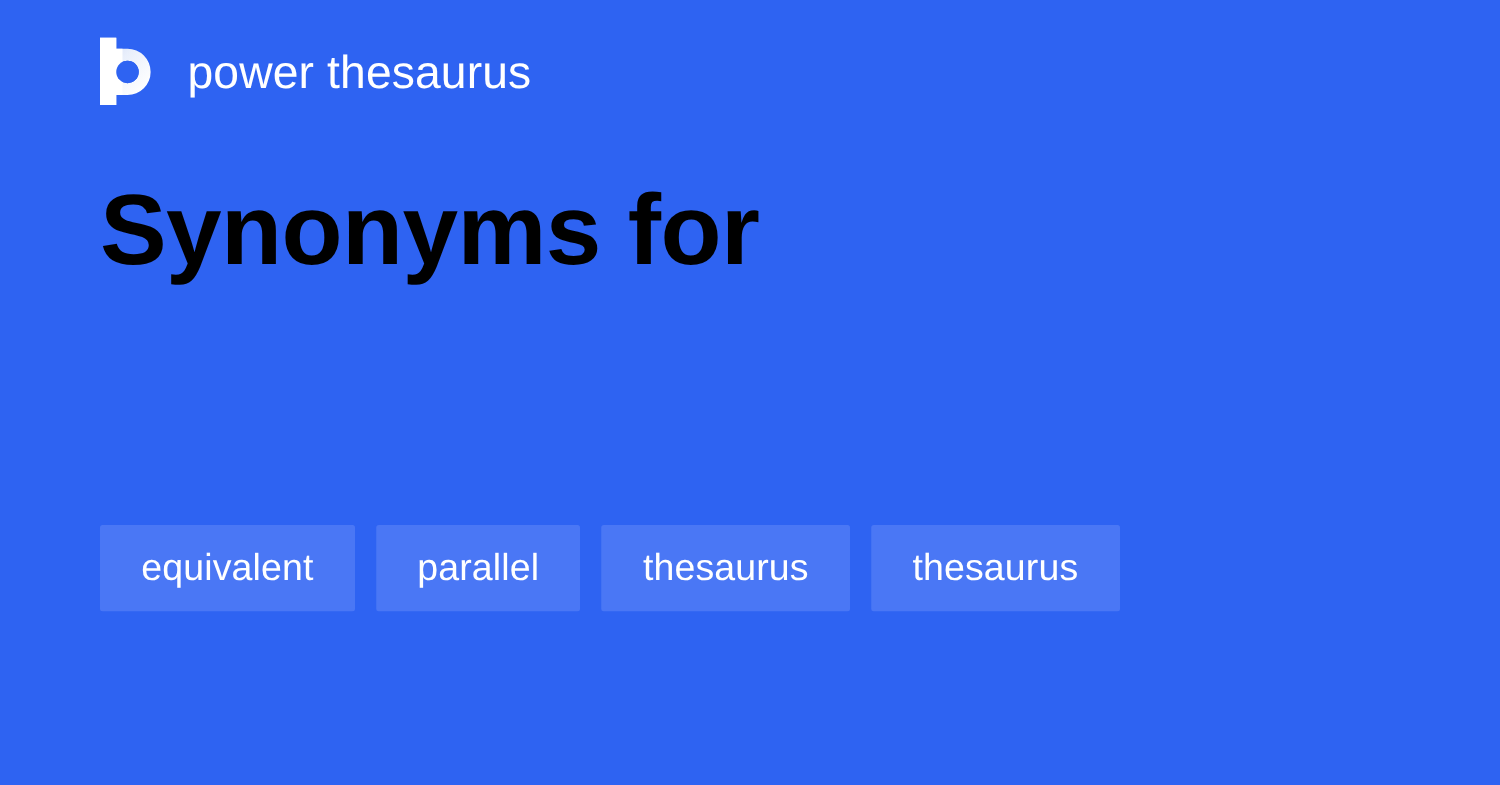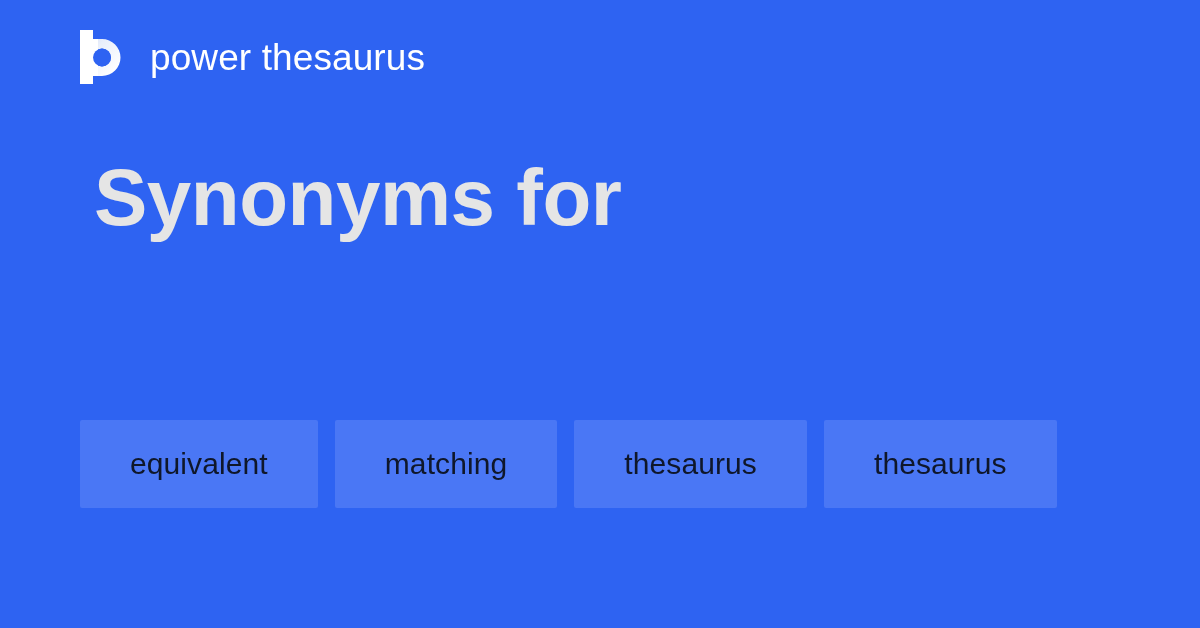--- a/index.html
+++ b/index.html
@@ -49,25 +49,25 @@
     letter-spacing: 0.1px;
     white-space: nowrap;
   }
 
   
   .headline {
     position: absolute;
     left: 80px;
     top: 144px;
     width: 1000px;
-    margin: 14px;
+    margin: 0;
     font-size: 80px;
     line-height: 1.0;
     font-weight: 700;
-    color: #e5e5e5;
+    color: #000000;
     letter-spacing: -0.5px;
   }
   .headline .line {
     display: block;
     white-space: nowrap;
   }
   .headline .line + .line {
     margin-top: 28px;
   }
 
@@ -77,29 +77,29 @@
     left: 80px;
     top: 420px;
     width: 1040px;
     display: flex;
     flex-wrap: wrap;
     gap: 16px 17px;
     align-content: flex-start;
   }
 
   .tag {
-    height: 88px;
+    height: 69px;
     box-sizing: border-box;
     display: flex;
     align-items: center;
     justify-content: center;
-    padding: 0 50px;
+    padding: 0 33px;
     background: #4a77f5;
     border-radius: 2px;
-    color: #0f172a;
+    color: #ffffff;
     font-size: 30px;
     line-height: 1;
     font-weight: 400;
     white-space: nowrap;
     letter-spacing: 0.1px;
   }
 </style>
 </head>
 <body>
 
@@ -128,18 +128,18 @@
     </svg>
     <span class="brand-name">power thesaurus</span>
   </div>
 
   <h1 class="headline">
     <span class="line">Synonyms for</span>
   </h1>
 
   <div class="tag-list">
     <span class="tag">equivalent</span>
-    <span class="tag">matching</span>
+    <span class="tag">parallel</span>
     <span class="tag">thesaurus</span>
     <span class="tag">thesaurus</span>
   </div>
 
 </div>
 
 </body></html>

